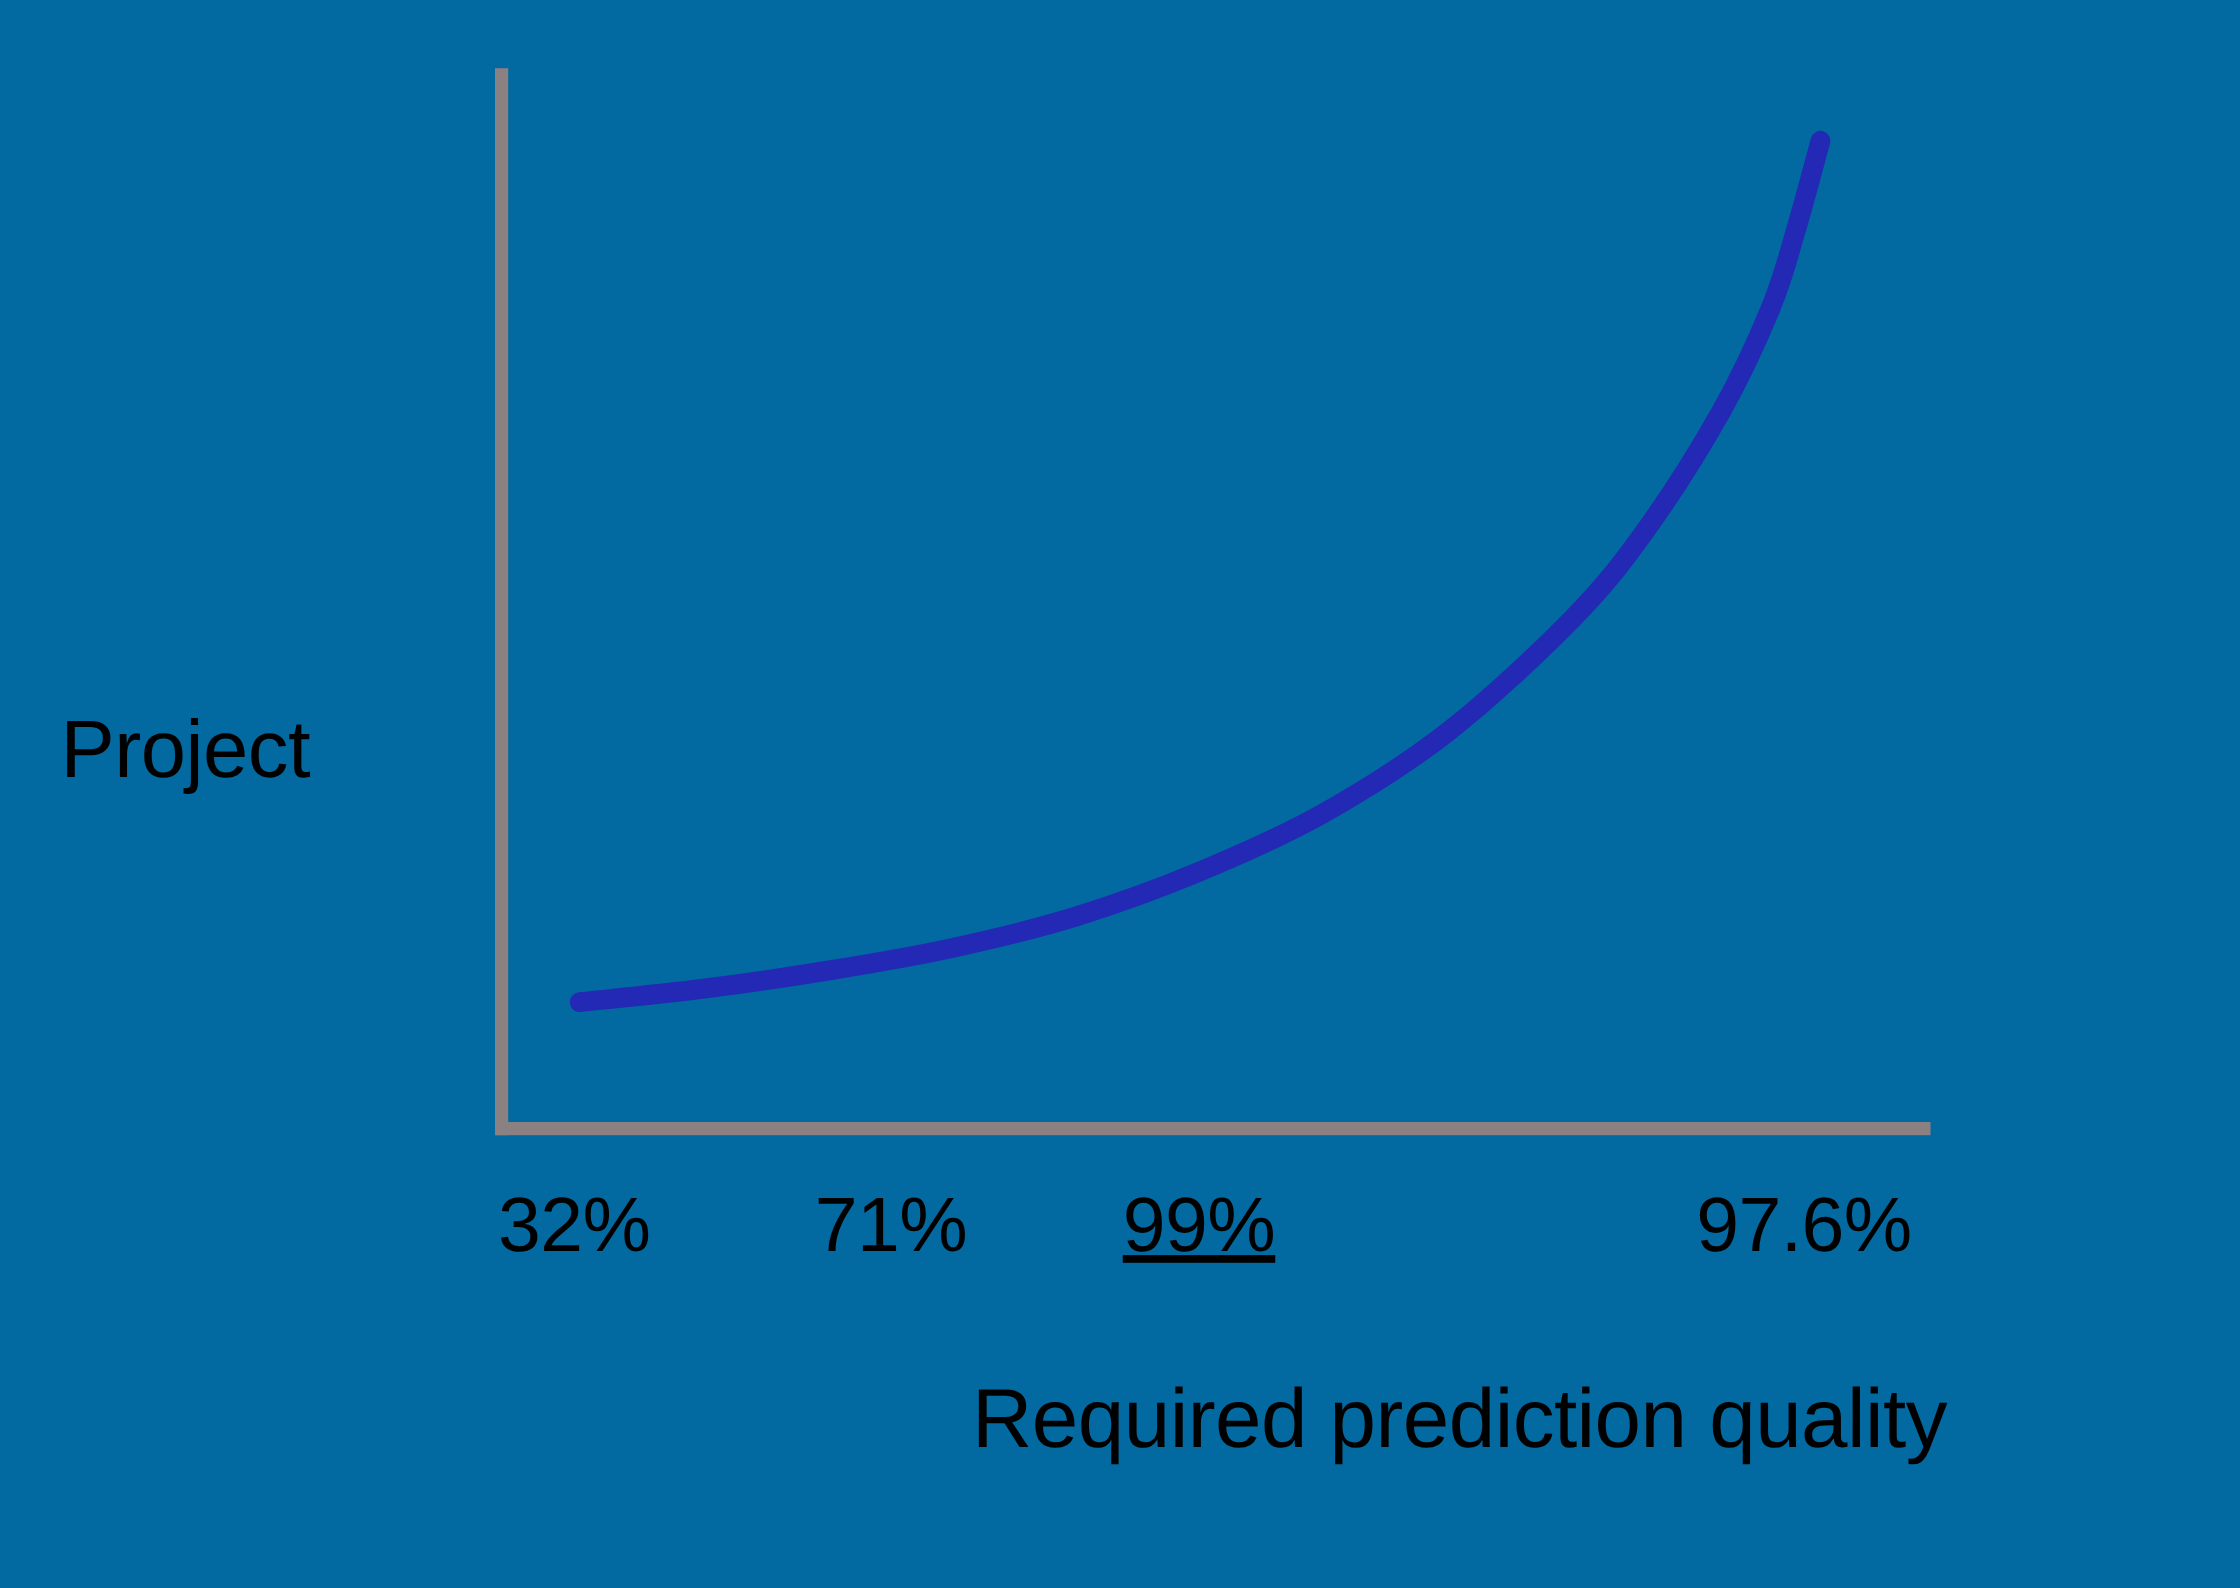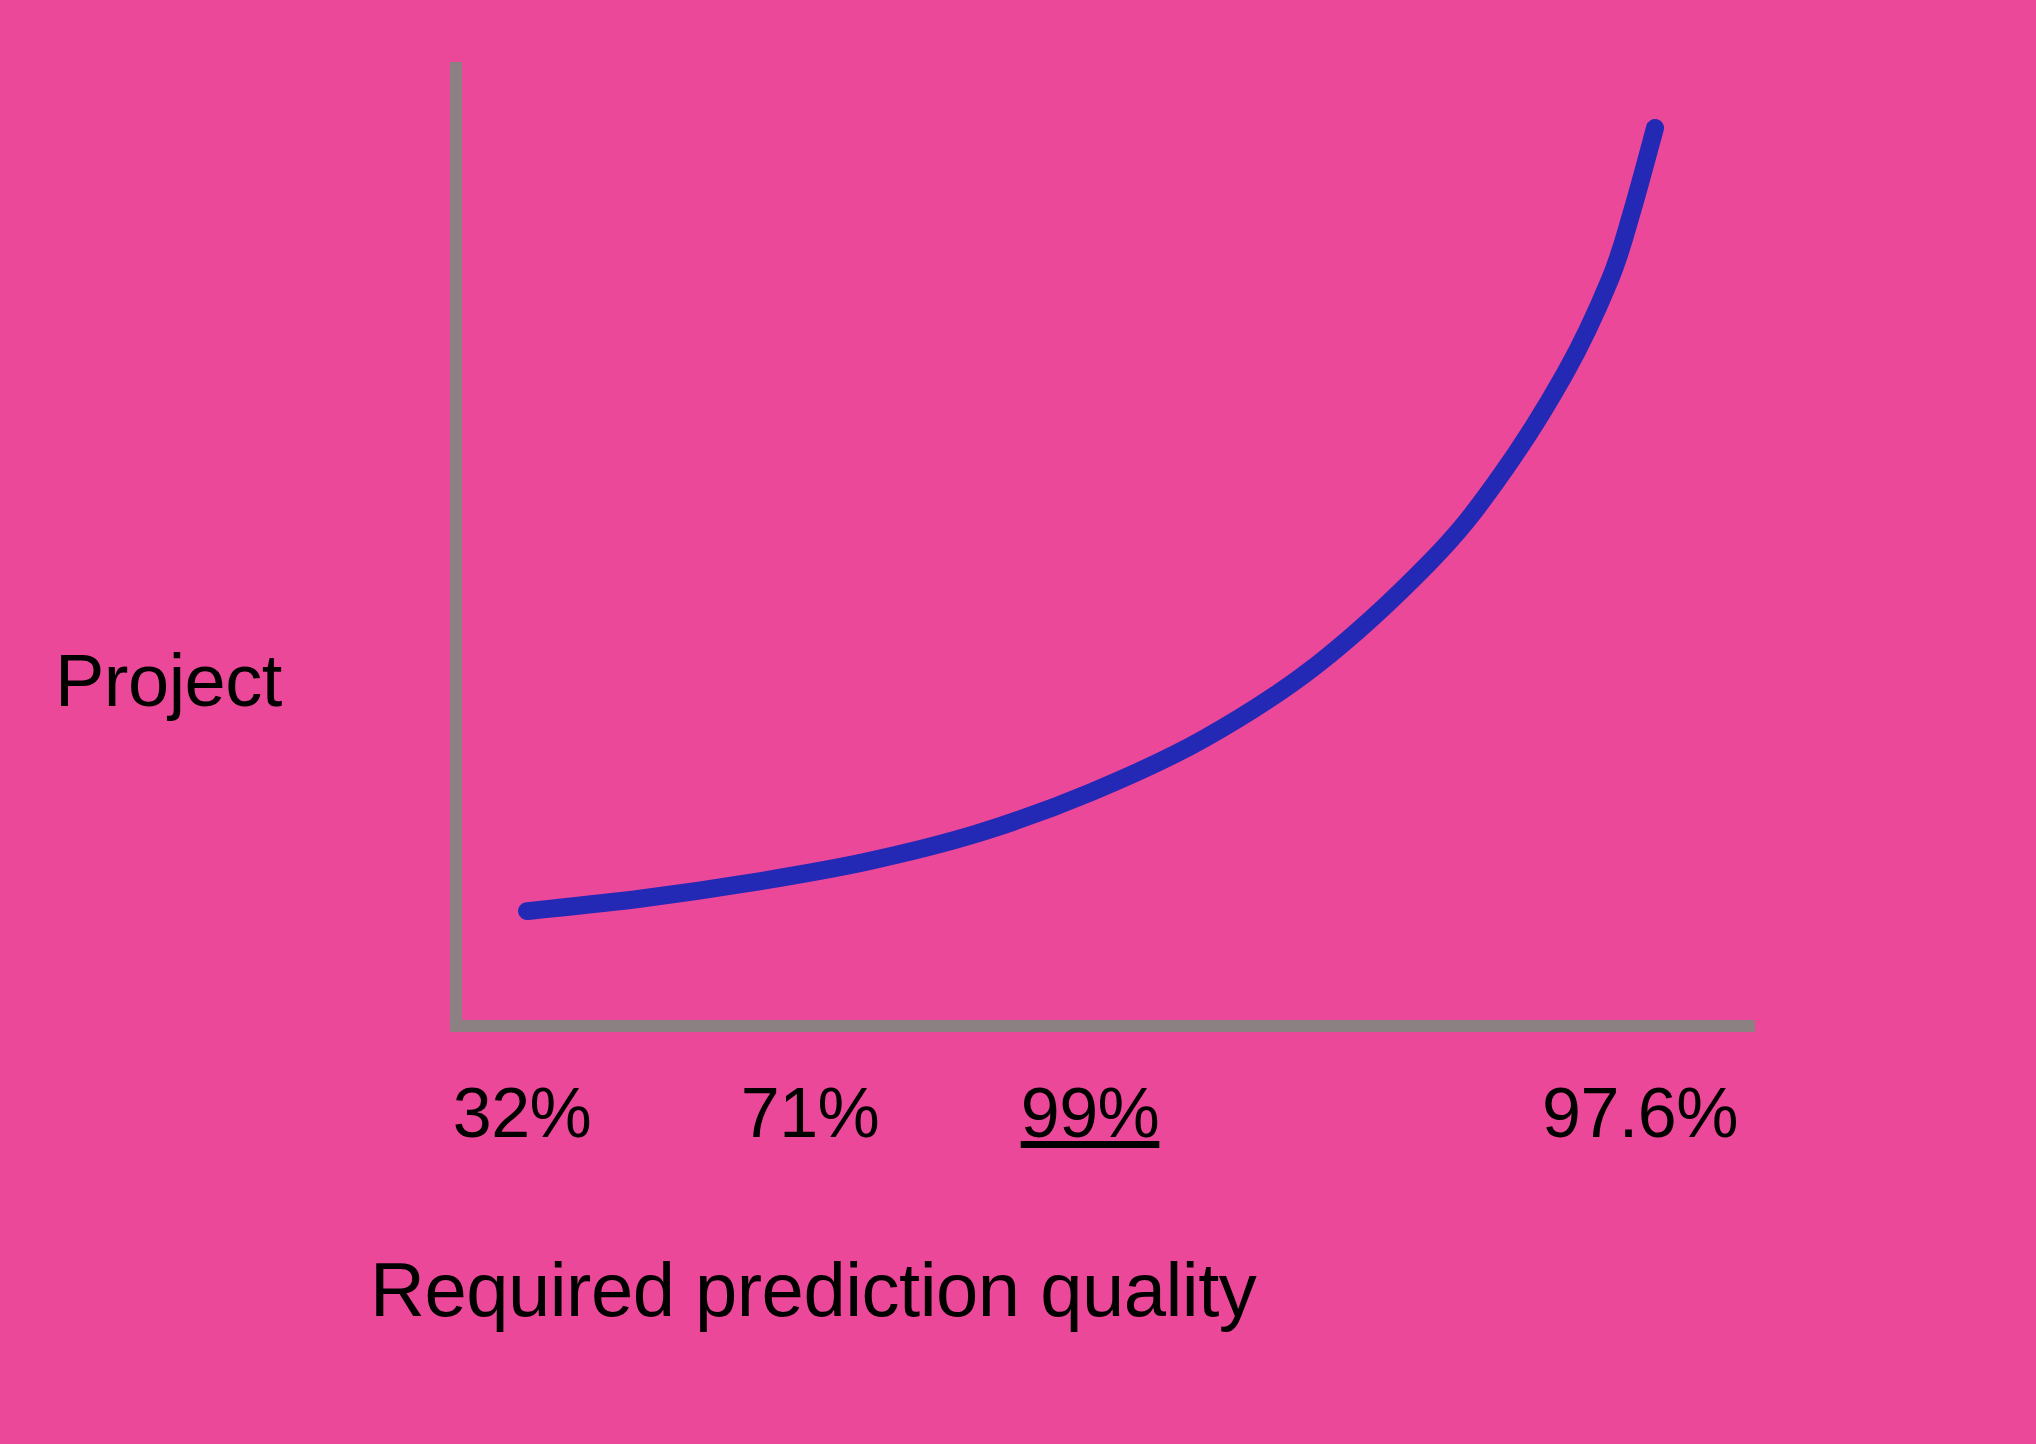--- a/index.html
+++ b/index.html
@@ -11,21 +11,21 @@
     width: 2036px;
     height: 1444px;
     font-family: "Liberation Sans", sans-serif;
     color: #000000;
     overflow: hidden;
   }
   #figure {
     position: relative;
     width: 2036px;
     height: 1444px;
-    background: #ec4899;
+    background: #0369a1;
   }
   #plot-svg {
     position: absolute;
     left: 0;
     top: 0;
     width: 2036px;
     height: 1444px;
     display: block;
   }
   .label {
@@ -46,21 +46,21 @@
   }
   #y-axis-label .yline {
     display: block;
   }
   #x-axis-title {
     left: 370px;
     top: 1248px;
     width: 1400px;
     font-size: 76px;
     line-height: 1.1;
-    text-align: left;
+    text-align: right;
     letter-spacing: -0.5px;
   }
   .tick-label {
     position: absolute;
     top: 1078px;
     font-size: 70px;
     line-height: 1;
     text-align: center;
     letter-spacing: -0.5px;
     transform: translateX(-50%);

